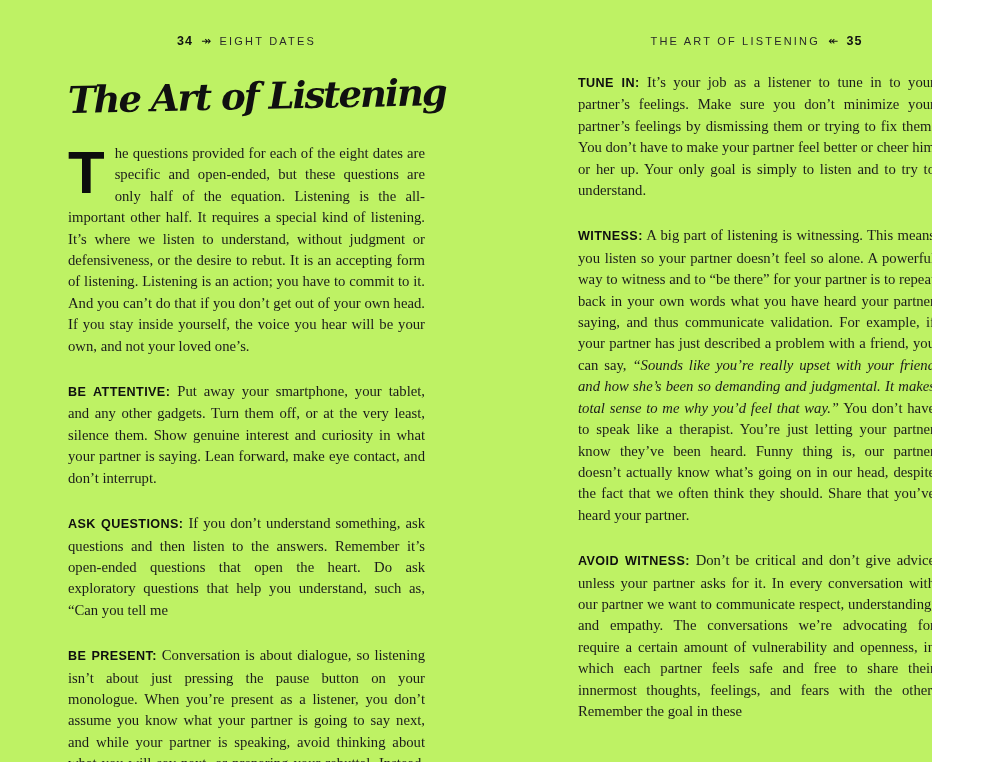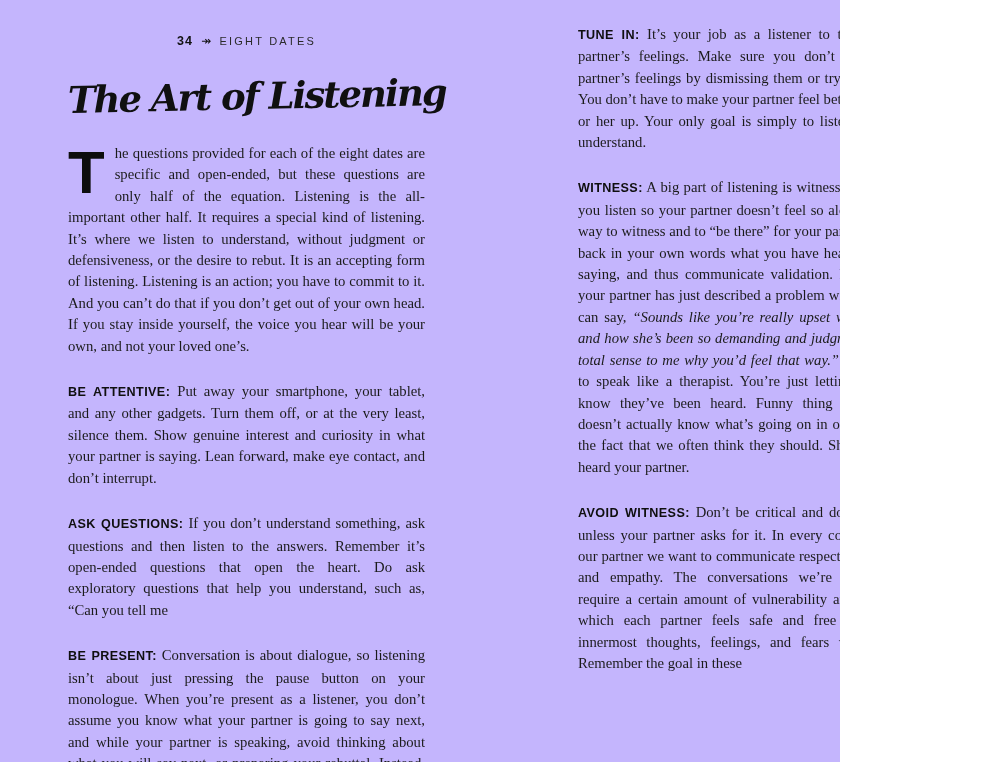--- a/index.html
+++ b/index.html
@@ -2,23 +2,23 @@
 <html><head>
 <meta charset="utf-8">
 <style>
   html, body {
     margin: 0;
     padding: 0;
     background: #ffffff;
   }
   .spread {
     position: relative;
-    width: 840px;
+    width: 932px;
     height: 762px;
-    background: #c4b5fd;
+    background: #bef264;
     overflow: hidden;
   }
   .col {
     position: absolute;
     top: 0;
     width: 357px;
   }
   .col-left  { left: 68px; }
   .col-right { left: 578px; }
 
@@ -119,20 +119,25 @@
 
     <p class="body-text para">
       <span class="runin">BE PRESENT:</span>
       <span>Conversation is about dialogue, so listening isn’t about just pressing the pause button on your monologue. When you’re present as a listener, you don’t assume you know what your partner is going to say next, and while your partner is speaking, avoid thinking about what you will say next, or preparing your rebuttal. Instead, just LISTEN.</span>
     </p>
 
   </div>
 
   <div class="col col-right">
 
+    <div class="running-head">
+      <span>THE ART OF LISTENING</span>
+      <span class="arrow">↞</span>
+      <span class="pgnum">35</span>
+    </div>
 
 
     <p class="body-text para">
       <span class="runin">TUNE IN:</span>
       <span>It’s your job as a listener to tune in to your partner’s feelings. Make sure you don’t minimize your partner’s feelings by dismissing them or trying to fix them. You don’t have to make your partner feel better or cheer him or her up. Your only goal is simply to listen and to try to understand.</span>
     </p>
 
     <p class="body-text para">
       <span class="runin">WITNESS:</span>
       <span>A big part of listening is witnessing. This means you listen so your partner doesn’t feel so alone. A powerful way to witness and to “be there” for your partner is to repeat back in your own words what you have heard your partner saying, and thus communicate validation. For example, if your partner has just described a problem with a friend, you can say,</span>

